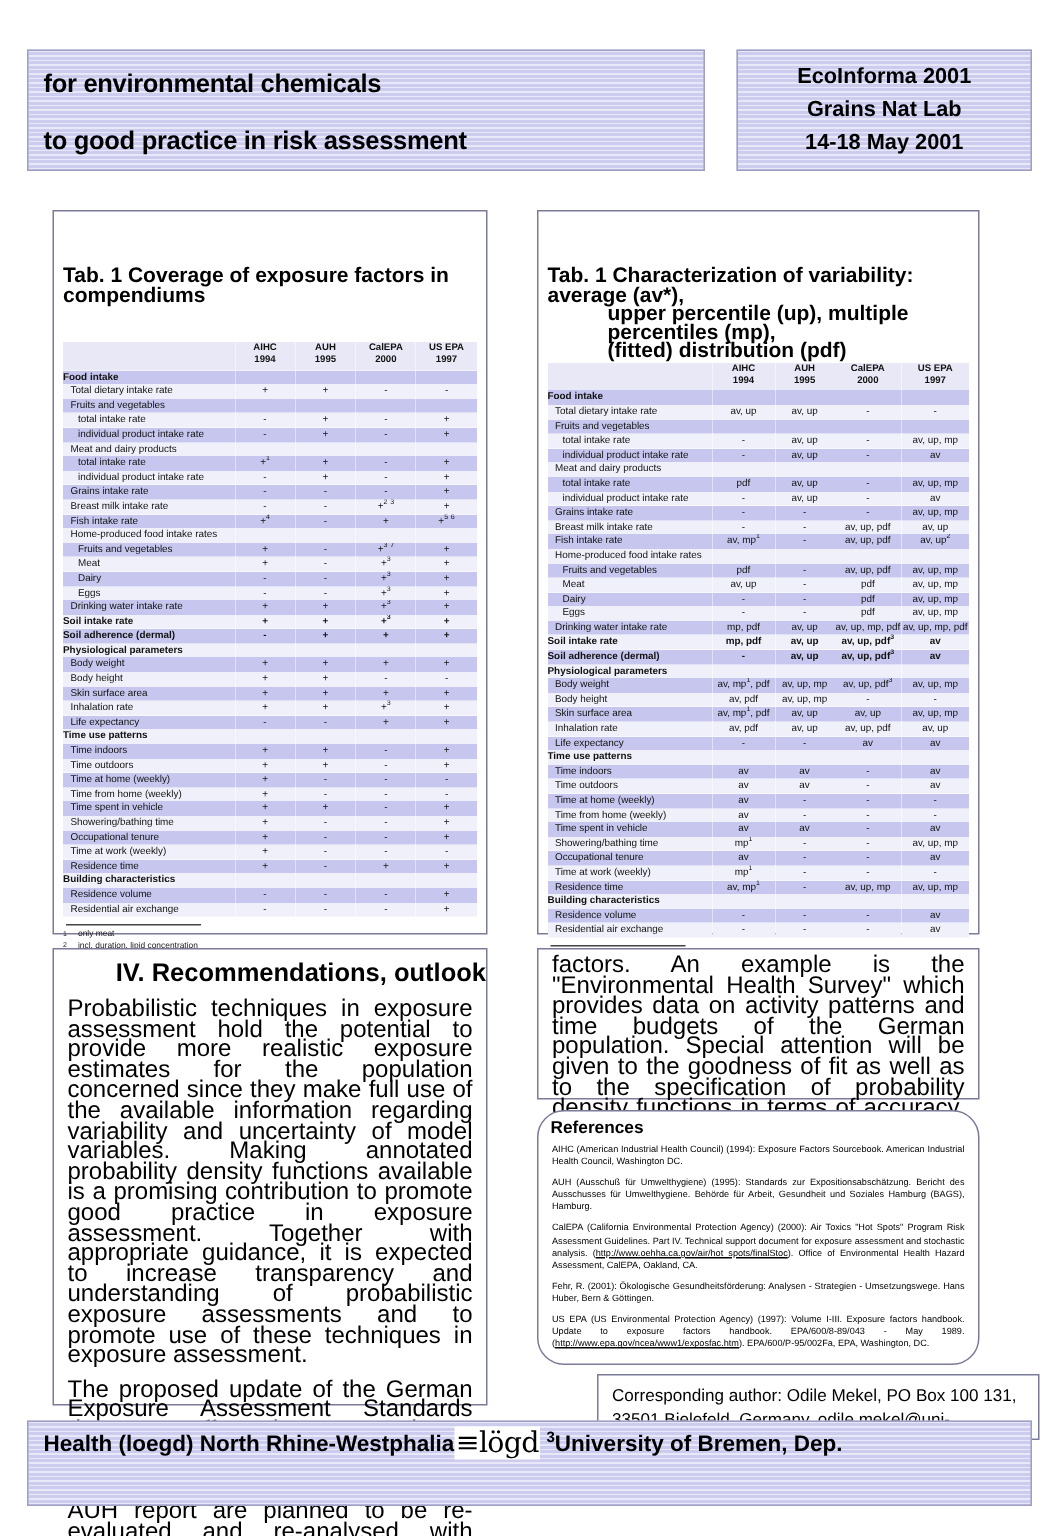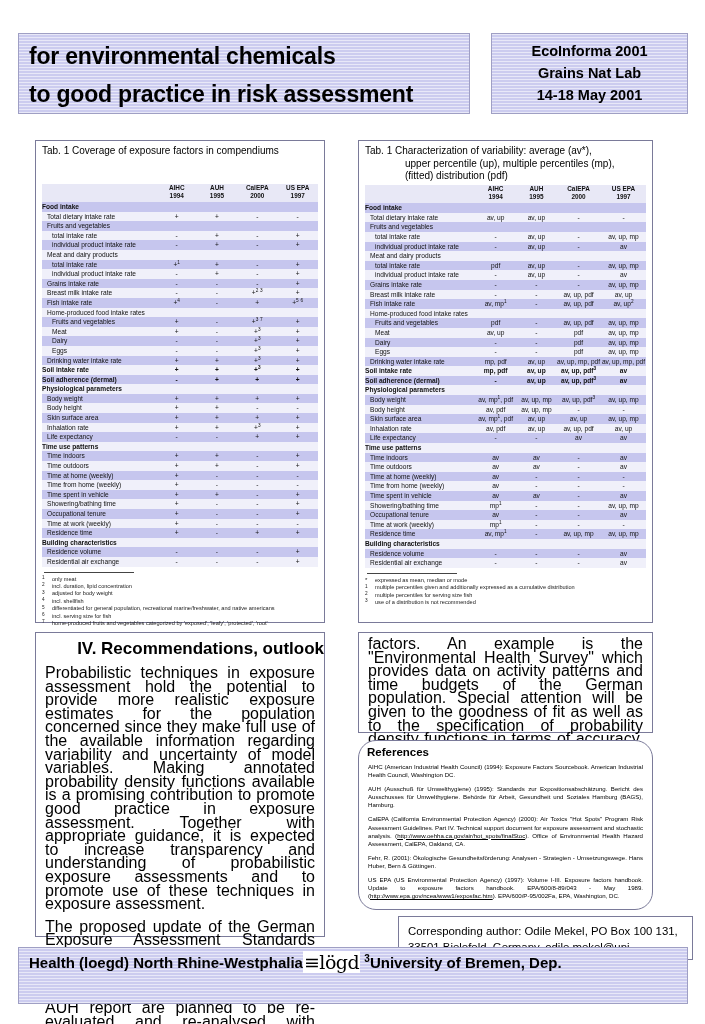--- a/index.html
+++ b/index.html
@@ -37,21 +37,21 @@
     width: 670px; height: 83px;
   }
   .title-box {
     position: absolute;
     left: 0; top: 0;
     width: 452px; height: 81px;
     box-sizing: border-box;
     padding: 3px 10px 0 10px;
   }
   .title-line {
-    font-size: 23px;
+    font-size: 17px;
     font-weight: bold;
     color: #000000;
     line-height: 38px;
     white-space: nowrap;
     letter-spacing: -0.2px;
   }
   .meeting-box {
     position: absolute;
     left: 473px; top: 0;
     width: 197px; height: 81px;
@@ -69,25 +69,26 @@
   
   .fbox {
     position: absolute;
     box-sizing: border-box;
     border: 1px solid #7a7a99;
     background: #ffffff;
   }
 
   
   .tab-title {
-    font-size: 10px;
-    font-weight: normal;
+    font-size: 14px;
+    font-weight: bold;
     color: #000;
     line-height: 12.6px;
     padding: 4px 6px 0 6px;
+    margin-top: 32px;
   }
   .tab-title .ind { padding-left: 40px; display:block; }
 
   table.dt {
     width: 100%;
     border-collapse: collapse;
     font-size: 6.6px;
     color: #111;
     table-layout: fixed;
   }

